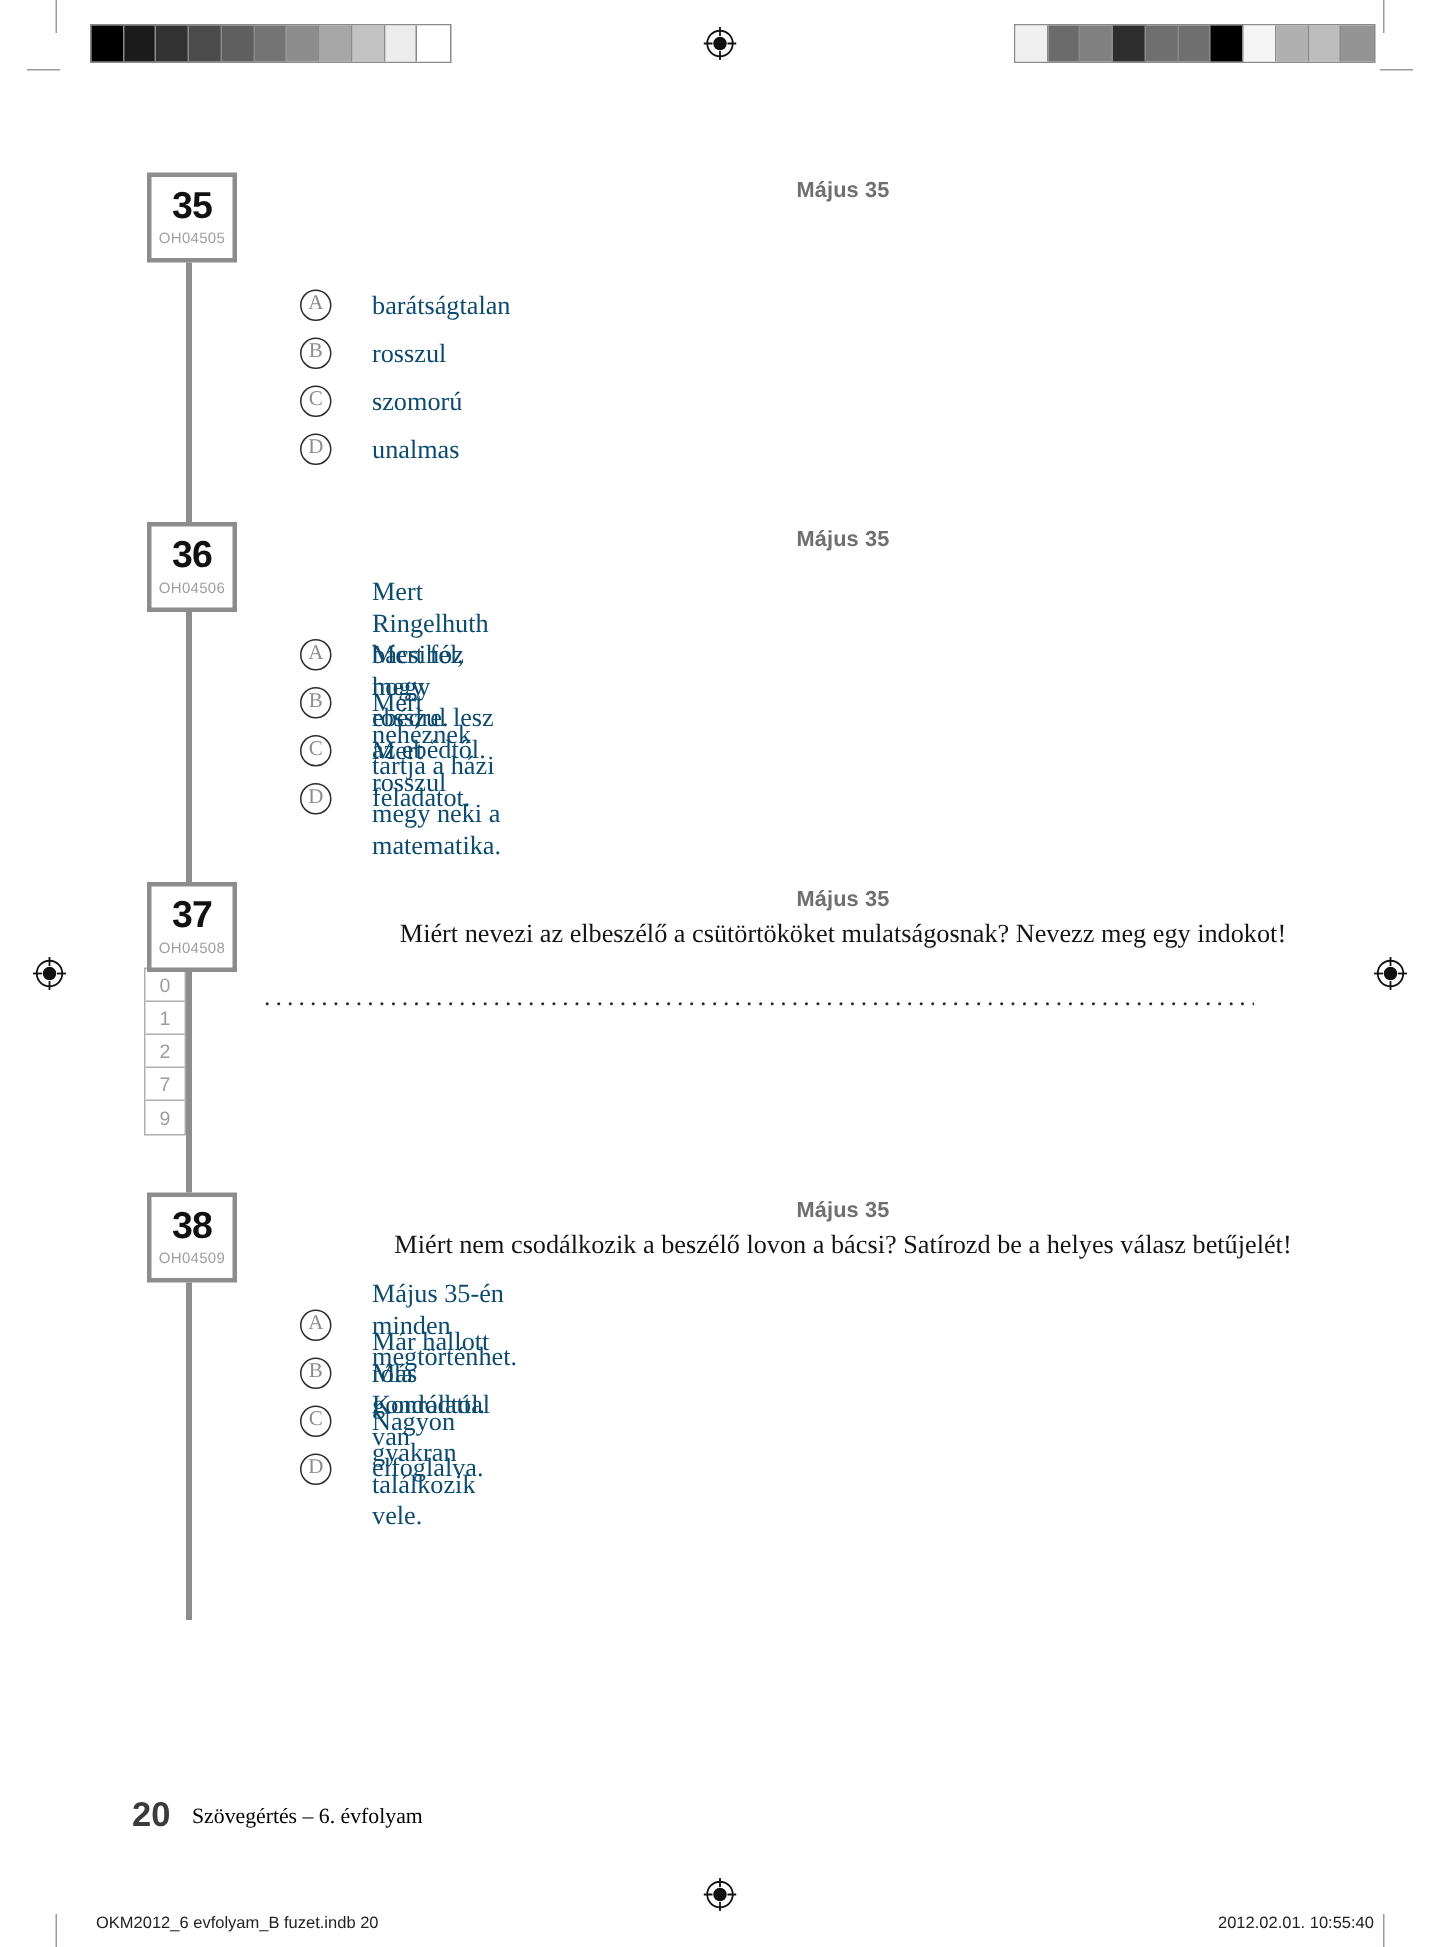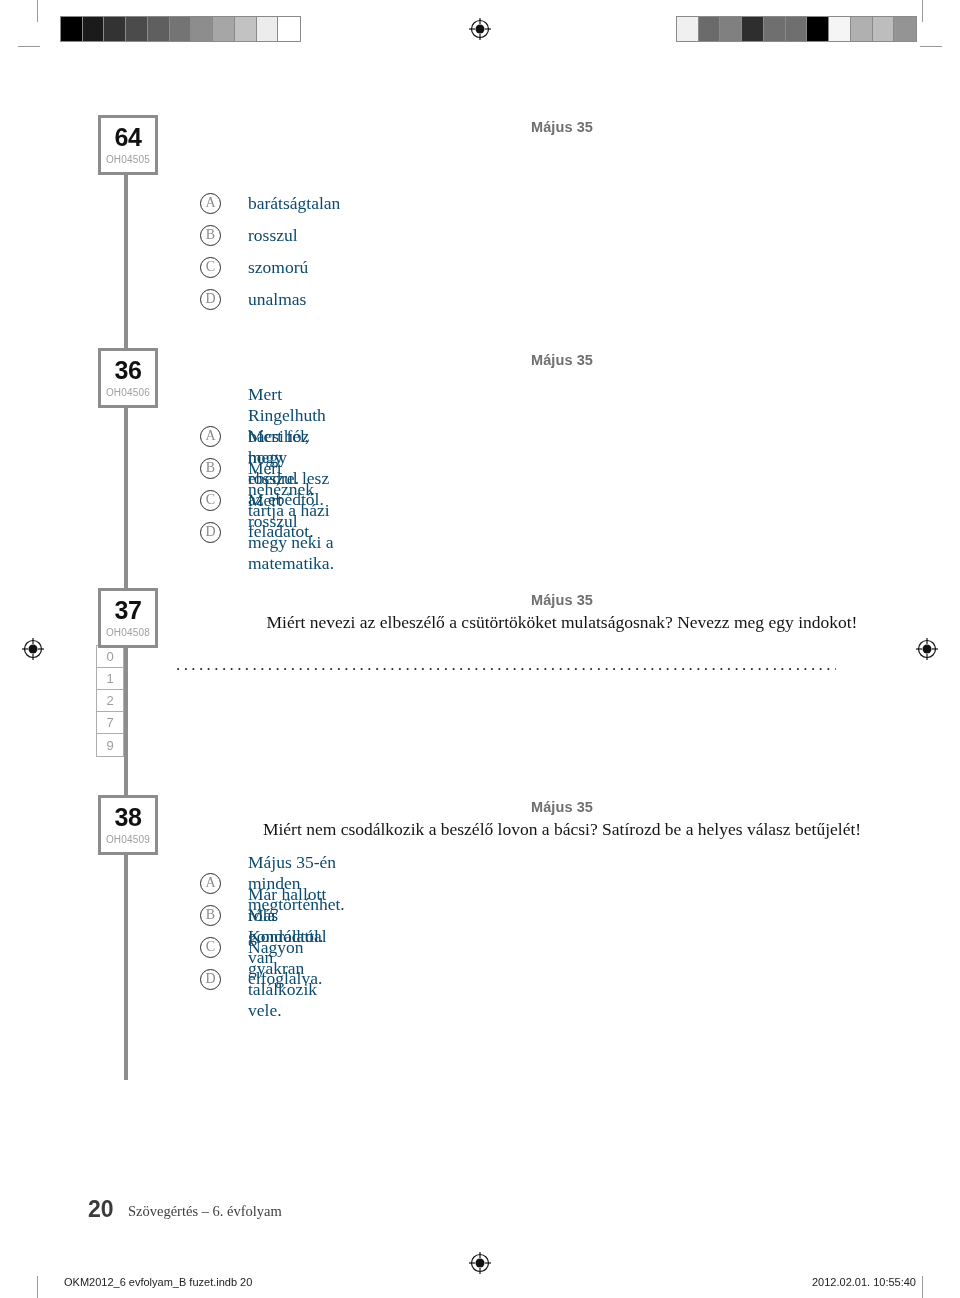--- a/index.html
+++ b/index.html
@@ -178,21 +178,21 @@
     position: absolute;
     font-family: "Liberation Sans", sans-serif;
     font-weight: bold;
     font-size: 23px;
     color: #3b3b3b;
   }
   .footer-title {
     position: absolute;
     font-family: "Liberation Serif", serif;
     font-size: 14.5px;
-    color: #404040;
+    color: #000000;
   }
   .imprint {
     position: absolute;
     font-family: "Liberation Sans", sans-serif;
     font-size: 11px;
     color: #222222;
     white-space: nowrap;
     margin-top: 19px;
   }
 </style>
@@ -264,21 +264,21 @@
       <line x1="11" y1="0" x2="11" y2="6" stroke="#111" stroke-width="1.2"></line>
       <line x1="11" y1="16" x2="11" y2="22" stroke="#111" stroke-width="1.2"></line>
       <line x1="0" y1="11" x2="6" y2="11" stroke="#111" stroke-width="1.2"></line>
       <line x1="16" y1="11" x2="22" y2="11" stroke="#111" stroke-width="1.2"></line>
     </svg>
   </div>
 
   <div class="qblock" style="top:115px;">
     <div class="qrail" style="top:30px; height:250px;"></div>
     <div class="qnum-box">
-      <div class="qnum">64</div>
+      <div class="qnum">35</div>
       <div class="qcode">OH04505</div>
     </div>
     <div class="qhead">
       <div class="qsource">Május 35</div>
     </div>
     <div class="options">
       <div class="opt">
         <span class="opt-bubble">A</span>
         <span class="opt-label">barátságtalan</span>
       </div>

